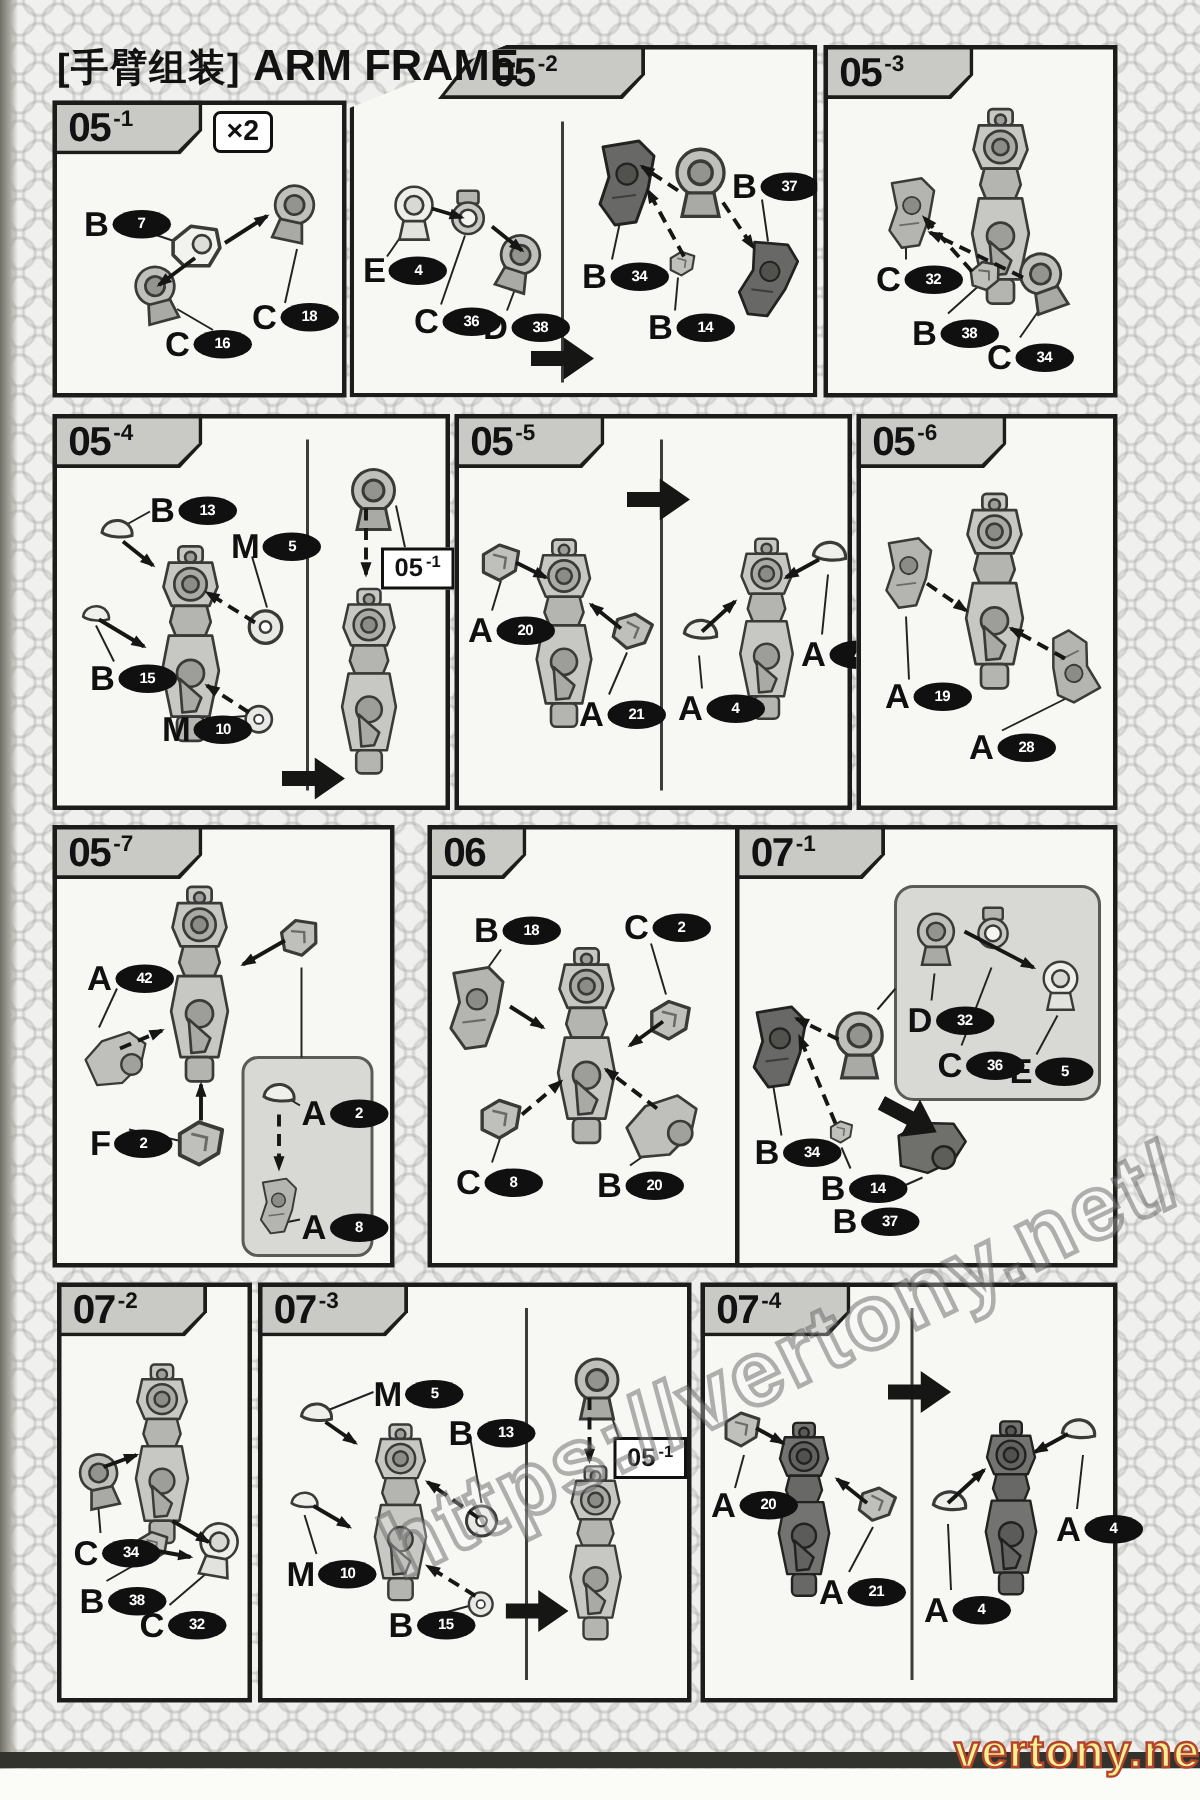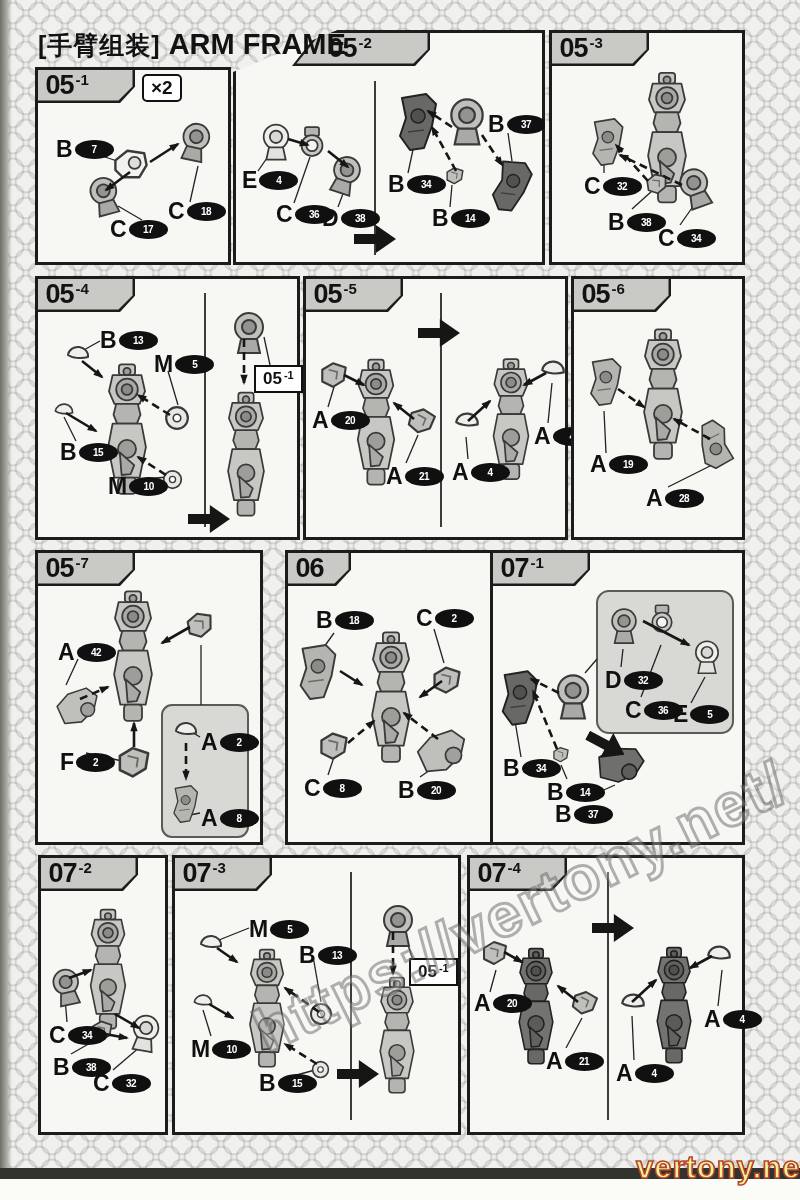--- a/index.html
+++ b/index.html
@@ -151,21 +151,21 @@
           <span class="tsuf">-1</span>
         </div>
       </div>
     <div class="mult" style="left:104px;top:4px">×2</div>
     <div class="plabel" style="left:18px;top:66px">
         <span class="pl">B</span>
         <span class="pn">7</span>
       </div>
     <div class="plabel" style="left:72px;top:146px">
         <span class="pl">C</span>
-        <span class="pn">17</span>
+        <span class="pn">16</span>
       </div>
     <div class="plabel" style="left:130px;top:128px">
         <span class="pl">C</span>
         <span class="pn">18</span>
       </div>
   </section>
 
   <section class="panel" style="left:233px;top:30px;width:312px;height:235px;clip-path:polygon(105px 0,100% 0,100% 100%,0 100%,0 42px)">
     <svg class="art" viewBox="0 0 306 229">
       <line class="div" x1="139" y1="48" x2="139" y2="222"></line>

